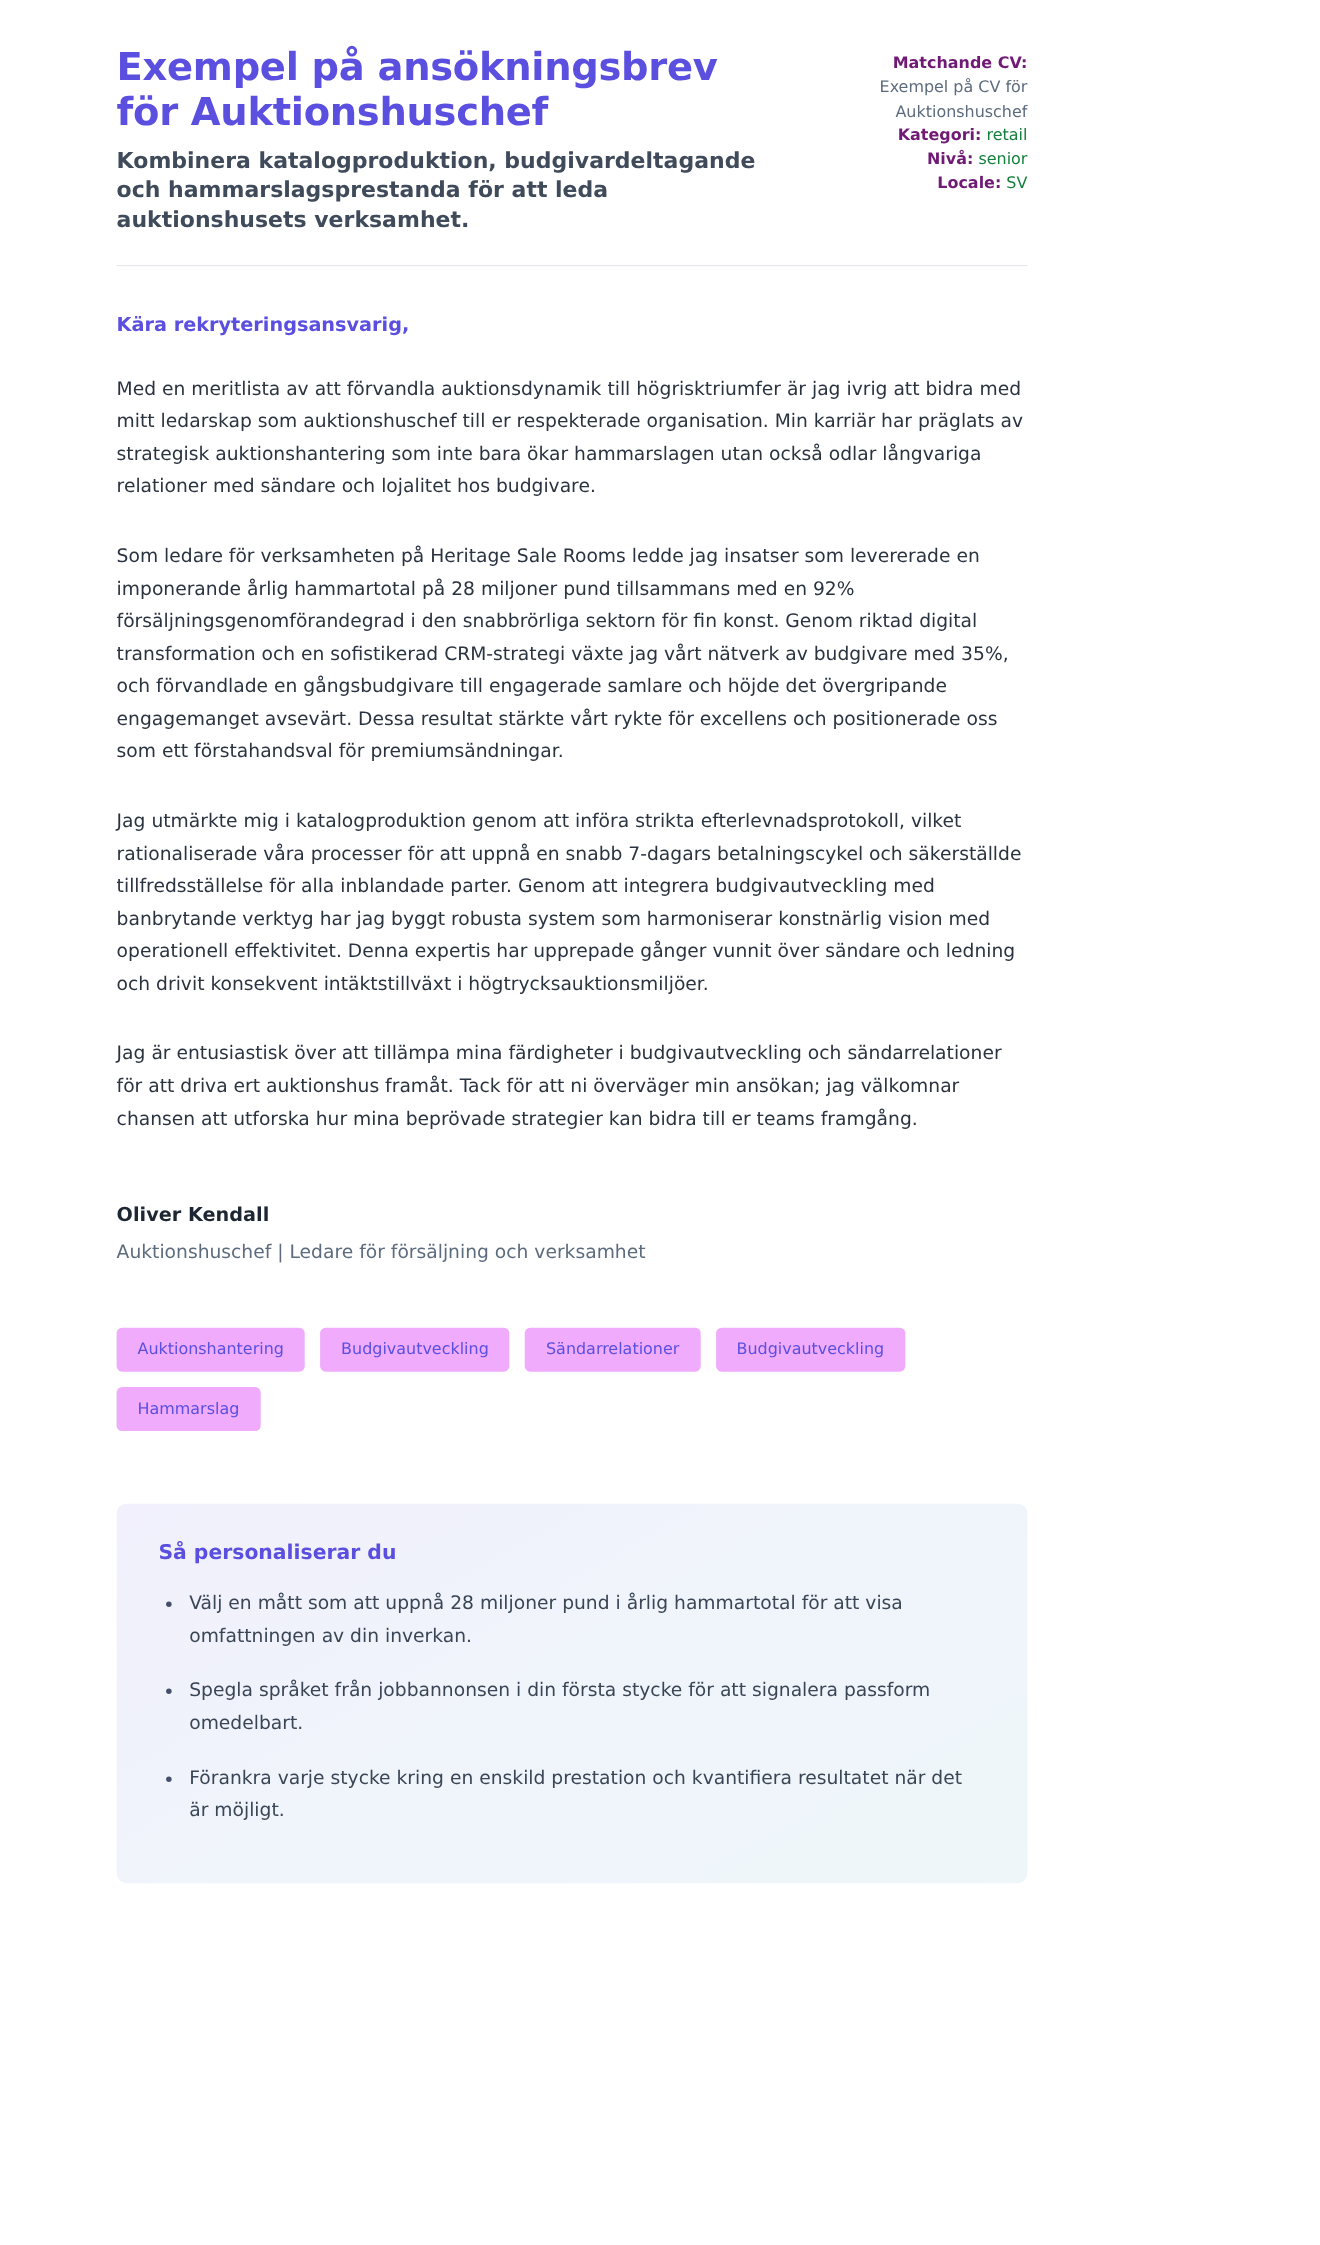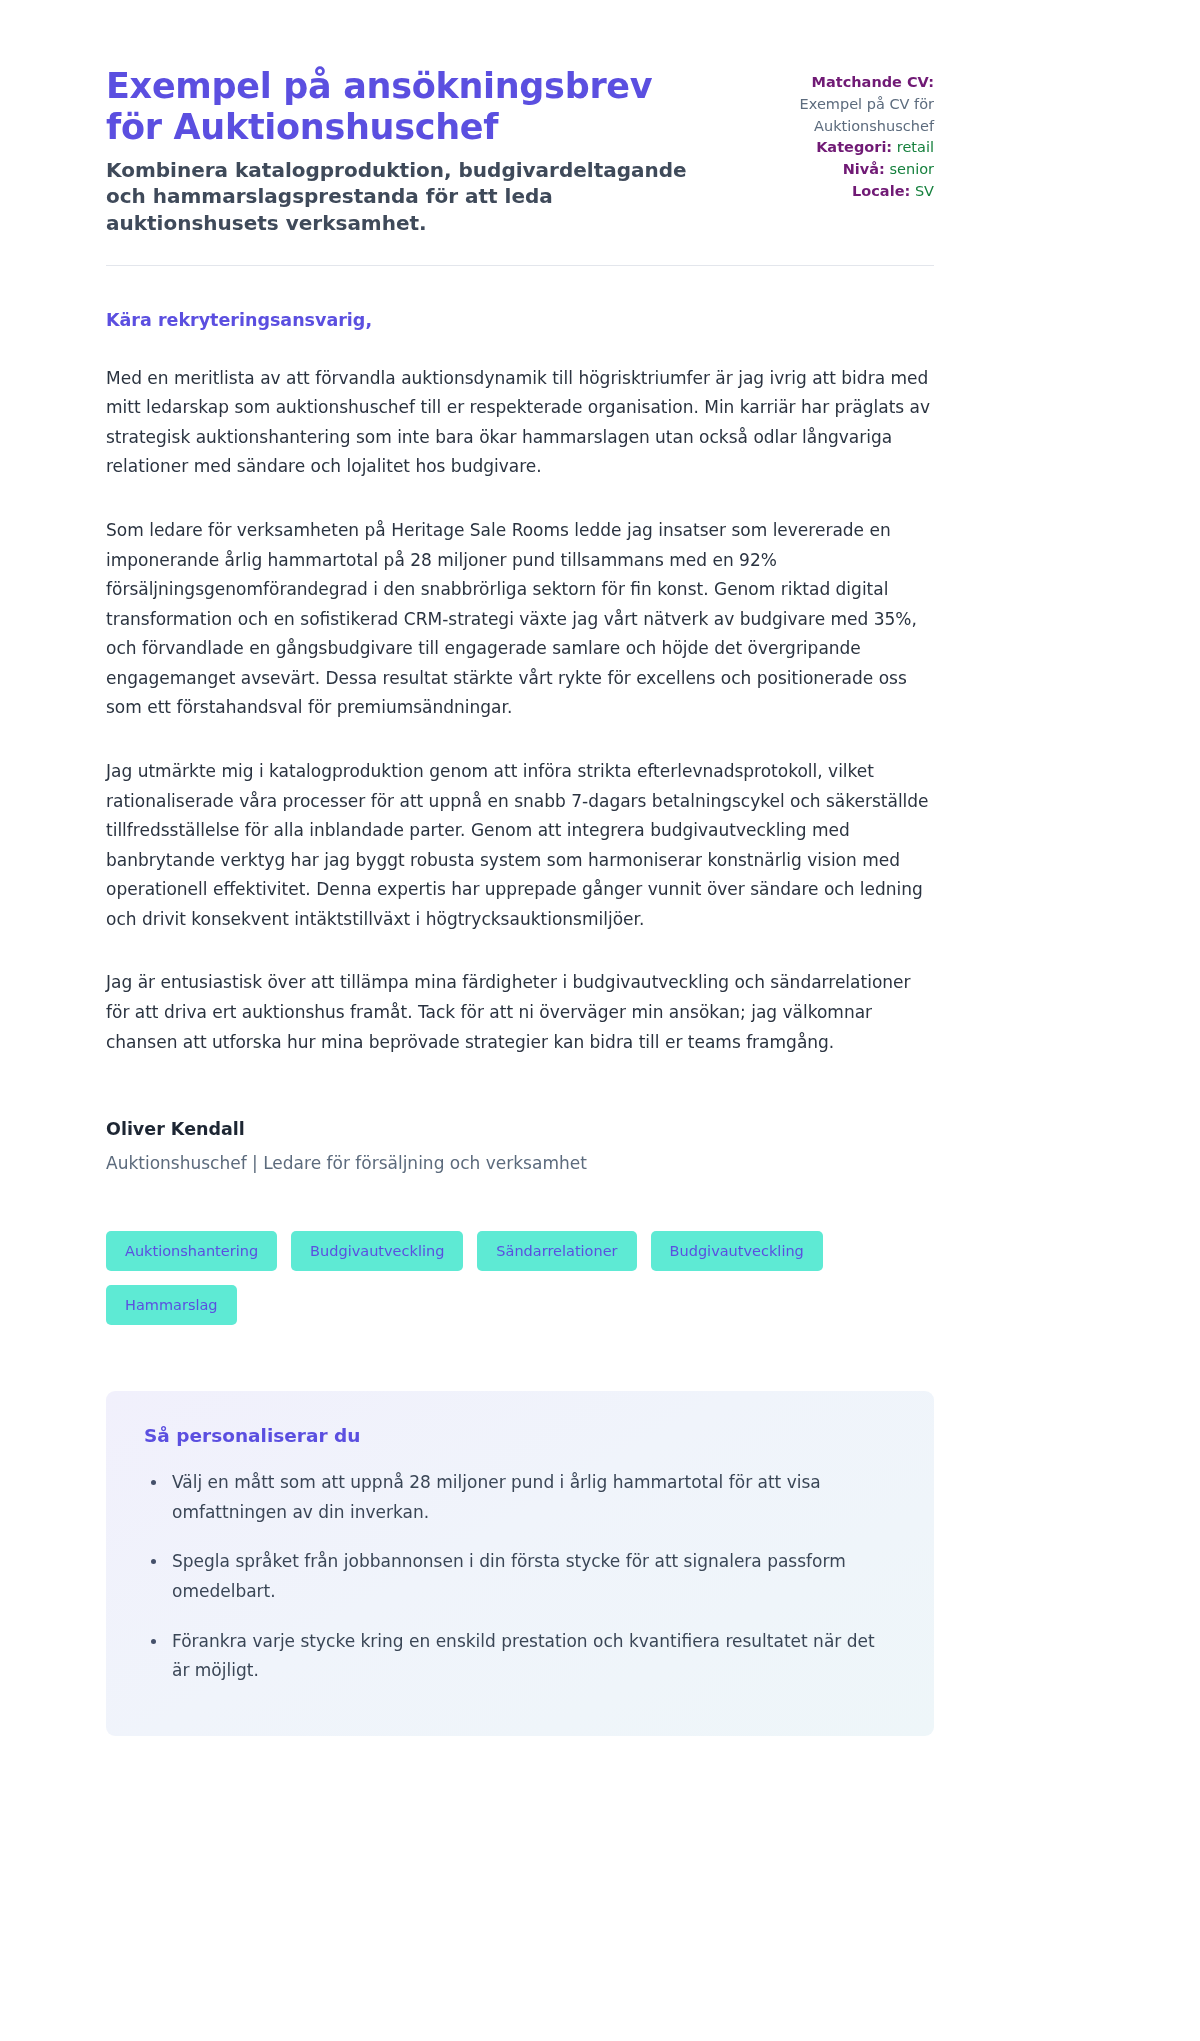--- a/index.html
+++ b/index.html
@@ -12,21 +12,21 @@
     width: 1200px;
     min-height: 2041px;
     font-family: "DejaVu Sans", "Liberation Sans", sans-serif;
     color: #1f2937;
     -webkit-font-smoothing: antialiased;
   }
 
   .page {
     width: 1040px;
     box-sizing: border-box;
-    padding: 66px 106px 40px 106px;
+    padding: 42px 106px 40px 106px;
   }
 
   
   .doc-header {
     display: flex;
     align-items: flex-start;
     justify-content: space-between;
     gap: 40px;
   }
   .header-left {
@@ -111,21 +111,21 @@
   }
 
   
   .tag-row {
     margin-top: 58px;
     display: flex;
     flex-wrap: wrap;
     gap: 14px;
   }
   .tag {
-    background: #5eead4;
+    background: #f0abfc;
     color: #5b4fe0;
     font-size: 14.5px;
     border-radius: 5px;
     padding: 12px 19px;
     white-space: nowrap;
   }
 
   
   .tips {
     margin-top: 66px;

